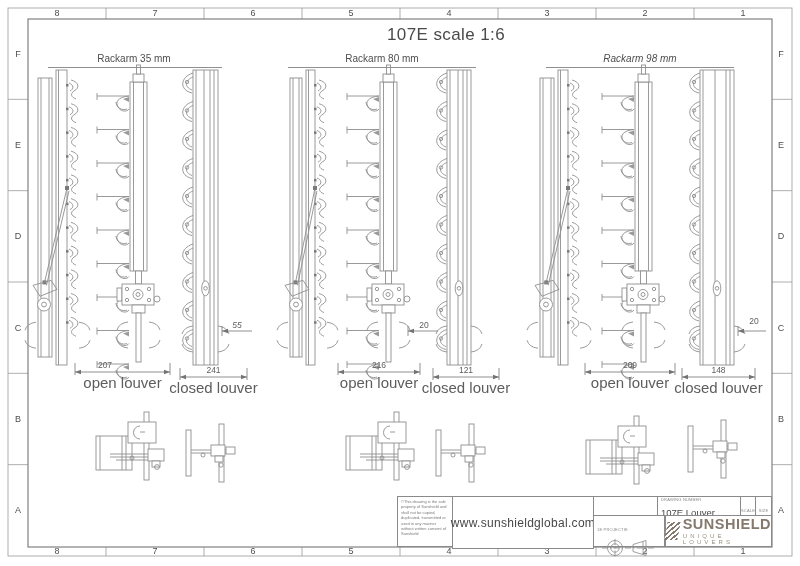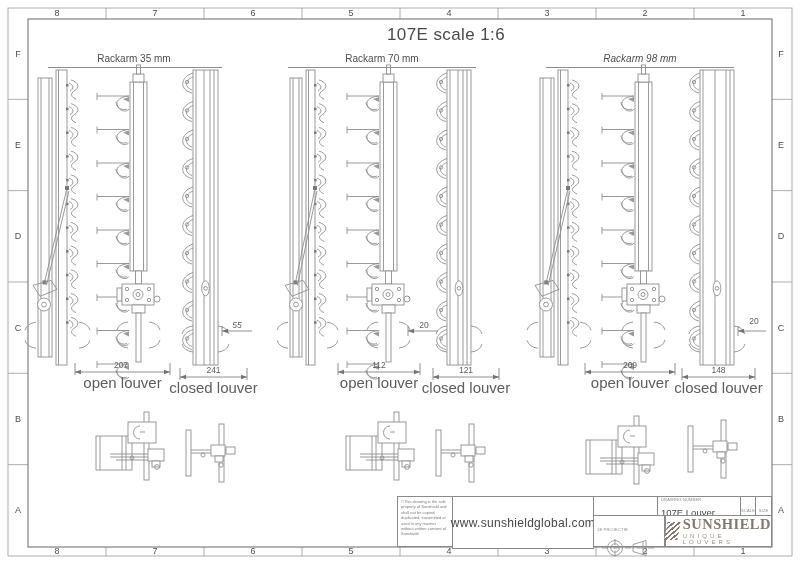--- a/index.html
+++ b/index.html
@@ -26,21 +26,21 @@
   .tb-dwg .val{font-size:9.5px;color:#474747;line-height:1.3;}
   .tb-scale{left:740px;top:496px;width:16px;height:20px;text-align:center;padding-top:1px;}
   .tb-size{left:755px;top:496px;width:17px;height:20px;text-align:center;padding-top:1px;}
   .tb-scale .val,.tb-size .val{display:block;font-size:6.5px;color:#474747;margin-top:1px;}
   .tb-proj{left:593px;top:515px;width:72px;height:32px;padding:1px 3px;}
   .tb-logo{left:665px;top:515px;width:107px;height:32px;display:flex;align-items:center;
            justify-content:center;gap:4px;}
   .logo-mark{width:18px;height:18px;transform:skewX(-10deg);
     background:repeating-linear-gradient(135deg,var(--brand,#84796c) 0 1.8px,#fff 1.8px 4px);}
   .logo-text{display:flex;flex-direction:column;line-height:1;}
-  .logo-name{font-size:14.5px;font-weight:bold;color:var(--brand,#84796c);letter-spacing:.5px;font-family:Liberation Serif, serif;}
+  .logo-name{font-size:14.5px;font-weight:bold;color:var(--brand,#84796c);letter-spacing:.5px;}
   .logo-tag{font-size:6px;color:#9a927f;letter-spacing:3.1px;margin-top:1px;}
   .proj-ico{display:block;margin:2px auto 0 auto;}
 </style>
 </head>
 <body>
 
 <div class="sheet">
   <svg class="layer" id="cad" width="800" height="566">
       <g stroke="#9a9a9a" fill="none" stroke-width="0.8">
         <rect x="8" y="8" width="784" height="548" fill="none"></rect>
@@ -688,28 +688,28 @@
       <span class="grid-ref" style="left: 18px; top: 236.36px;">D</span>
       <span class="grid-ref" style="left: 781px; top: 236.36px;">D</span>
       <span class="grid-ref" style="left: 18px; top: 327.69px;">C</span>
       <span class="grid-ref" style="left: 781px; top: 327.69px;">C</span>
       <span class="grid-ref" style="left: 18px; top: 419.02px;">B</span>
       <span class="grid-ref" style="left: 781px; top: 419.02px;">B</span>
       <span class="grid-ref" style="left: 18px; top: 510.35px;">A</span>
       <span class="grid-ref" style="left: 781px; top: 510.35px;">A</span>
       <span class="group-label" style="left: 134px; top: 53px;">Rackarm 35 mm</span>
       <div class="group-underline" style="left: 48px; top: 67px; width: 174px;"></div>
-      <span class="dim-num" style="left: 121px; top: 360px;">207</span>
+      <span class="dim-num" style="left: 105px; top: 360px;">207</span>
       <span class="dim-label" style="left: 122.5px; top: 374px;">open louver</span>
       <span class="dim-num" style="left: 213.5px; top: 365px;">241</span>
       <span class="dim-label" style="left: 213.5px; top: 379px;">closed louver</span>
       <span class="dim-num" style="left: 237px; top: 320px; font-style: italic;">55</span>
-      <span class="group-label" style="left: 382px; top: 53px;">Rackarm 70 mm</span>
+      <span class="group-label" style="left: 382px; top: 53px;">Rackarm 80 mm</span>
       <div class="group-underline" style="left: 288px; top: 67px; width: 188px;"></div>
-      <span class="dim-num" style="left: 379px; top: 360px;">112</span>
+      <span class="dim-num" style="left: 379px; top: 360px;">216</span>
       <span class="dim-label" style="left: 379px; top: 374px;">open louver</span>
       <span class="dim-num" style="left: 466px; top: 365px;">121</span>
       <span class="dim-label" style="left: 466px; top: 379px;">closed louver</span>
       <span class="dim-num" style="left: 424px; top: 320px;">20</span>
       <span class="group-label" style="left: 640px; top: 53px; font-style: italic;">Rackarm 98 mm</span>
       <div class="group-underline" style="left: 546px; top: 67px; width: 188px;"></div>
       <span class="dim-num" style="left: 630px; top: 360px;">209</span>
       <span class="dim-label" style="left: 630px; top: 374px;">open louver</span>
       <span class="dim-num" style="left: 718.5px; top: 365px;">148</span>
       <span class="dim-label" style="left: 718.5px; top: 379px;">closed louver</span>

